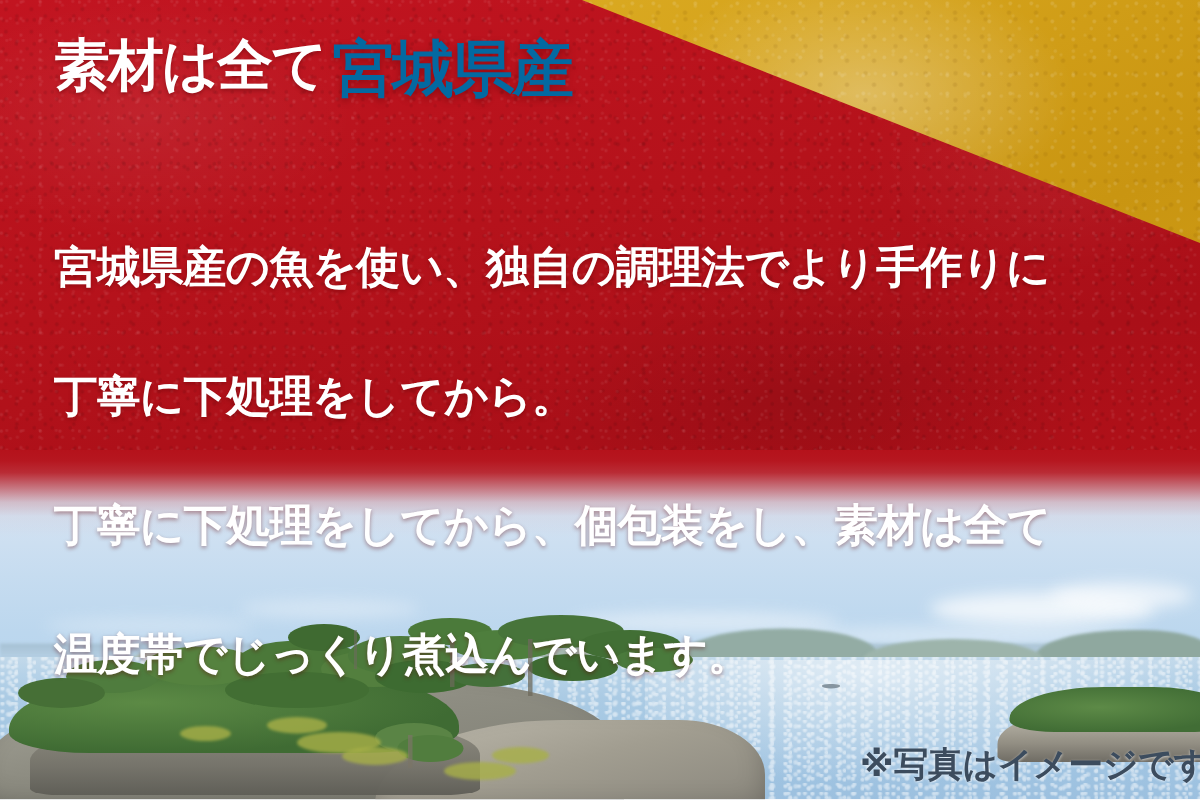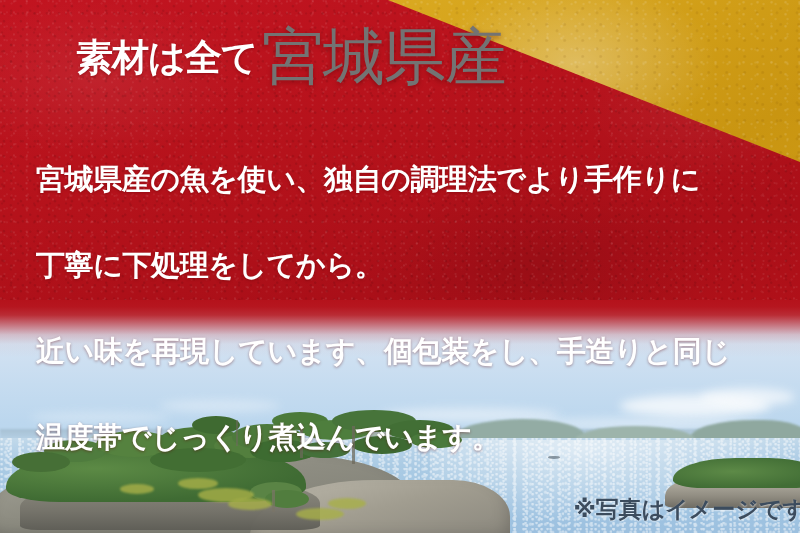--- a/index.html
+++ b/index.html
@@ -295,40 +295,39 @@
       rgba(255,255,255,0) 100%);
     pointer-events: none;
   }
 
   
   .title-row {
     position: absolute;
     left: 36px;
     top: 26px;
     display: flex;
-    align-items: center;
+    align-items: flex-start;
     white-space: nowrap;
     z-index: 6;
-    margin-left: 40px;
   }
   .title-small {
     font-family: "Liberation Serif", "DejaVu Serif", serif;
     font-weight: 700;
     font-size: 37px;
     line-height: 1;
     color: #ffffff;
     letter-spacing: -1px;
     text-shadow: 0 1px 3px rgba(90,0,6,0.45);
   }
   .title-big {
     font-family: "Liberation Serif", "DejaVu Serif", serif;
-    font-weight: 400;
-    font-size: 62px;
+    font-weight: 700;
+    font-size: 41px;
     line-height: 1;
-    color: #737373;
+    color: #0369a1;
     margin-left: 4px;
     letter-spacing: -1px;
     text-shadow: 0 2px 5px rgba(90,0,6,0.45);
   }
 
   .body-text {
     position: absolute;
     left: 36px;
     top: 116px;
     width: 740px;
@@ -446,17 +445,17 @@
   </div>
 
   <div class="title-row">
     <span class="title-small">素材は全て</span>
     <span class="title-big">宮城県産</span>
   </div>
 
   <div class="body-text">
     <span class="line">宮城県産の魚を使い、独自の調理法でより手作りに</span>
     <span class="line">丁寧に下処理をしてから。</span>
-    <span class="line">近い味を再現しています、個包装をし、手造りと同じ</span>
+    <span class="line">丁寧に下処理をしてから、個包装をし、素材は全て</span>
     <span class="line">温度帯でじっくり煮込んでいます。</span>
   </div>
 
 </div>
 
 </body></html>

